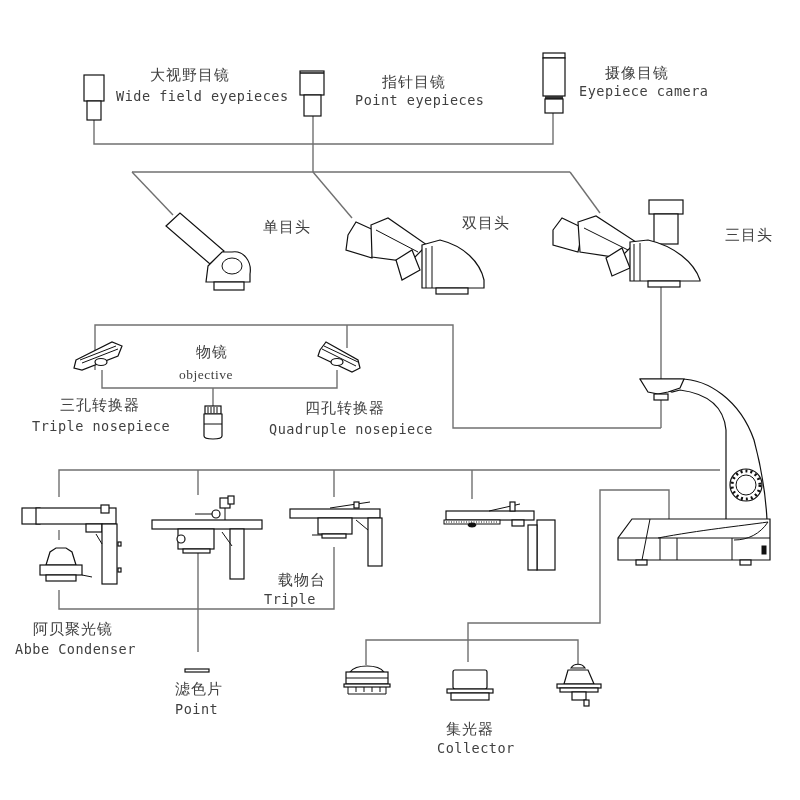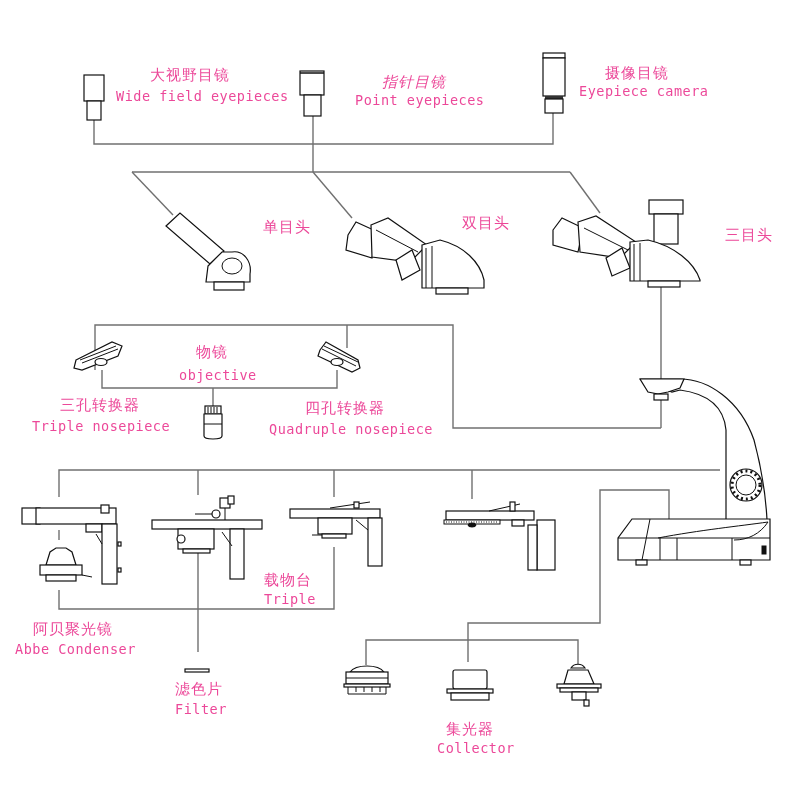--- a/index.html
+++ b/index.html
@@ -1,18 +1,18 @@
 <!DOCTYPE html>
 <html><head>
 <meta charset="utf-8">
 <style>
   html, body { margin:0; padding:0; background:#ffffff; }
   body { width:800px; height:800px; position:relative; overflow:hidden; font-family:"DejaVu Sans", sans-serif; }
   #diagram { position:absolute; left:0; top:0; width:800px; height:800px; }
-  .lbl { position:absolute; color:#ec4899; white-space:nowrap; text-align:center; }
+  .lbl { position:absolute; color:#404040; white-space:nowrap; text-align:center; }
   .zh { font-family:"DejaVu Sans", sans-serif; font-size:15px; letter-spacing:1px; }
   .en { font-family:"DejaVu Sans Mono", monospace; font-size:13.5px; letter-spacing:0.5px; }
   .enl { text-align:left; }
   .conn { stroke:#707070; stroke-width:1.4; fill:none; }
   .part { stroke:#111; stroke-width:1.2; fill:#fff; }
   .part2 { stroke:#111; stroke-width:1; fill:none; }
   .dark { fill:#111; stroke:#111; }
 </style>
 </head>
 <body>
@@ -208,42 +208,42 @@
     <rect class="part" x="557" y="684" width="44" height="4"></rect>
     <rect class="part" x="560" y="688" width="38" height="4"></rect>
     <rect class="part" x="572" y="692" width="14" height="8"></rect>
     <rect class="part" x="584" y="700" width="5" height="6"></rect>
   </g>
 </svg>
 
 <div class="lbl zh" style="left:150px;top:66px;">大视野目镜</div>
 <div class="lbl en enl" style="left:116px;top:88px;">Wide field eyepieces</div>
 
-<div class="lbl zh" style="left:382px;top:73px;font-style:italic;">指针目镜</div>
+<div class="lbl zh" style="left:382px;top:73px;">指针目镜</div>
 <div class="lbl en enl" style="left:355px;top:92px;">Point eyepieces</div>
 
 <div class="lbl zh" style="left:605px;top:64px;">摄像目镜</div>
 <div class="lbl en enl" style="left:579px;top:83px;">Eyepiece camera</div>
 
 <div class="lbl zh" style="left:263px;top:218px;text-align:center;">单目头</div>
 <div class="lbl zh" style="left:462px;top:214px;">双目头</div>
 <div class="lbl zh" style="left:725px;top:210px;margin-top:16px;">三目头</div>
 
 <div class="lbl zh" style="left:196px;top:343px;">物镜</div>
-<div class="lbl en" style="left:179px;top:367px;">objective</div>
+<div class="lbl en" style="left:179px;top:367px;font-family:Liberation Serif, serif;">objective</div>
 
 <div class="lbl zh" style="left:60px;top:396px;">三孔转换器</div>
 <div class="lbl en enl" style="left:32px;top:418px;">Triple nosepiece</div>
 
 <div class="lbl zh" style="left:305px;top:399px;">四孔转换器</div>
 <div class="lbl en enl" style="left:269px;top:421px;">Quadruple nosepiece</div>
 
-<div class="lbl zh" style="left:264px;top:571px;">载物台</div>
+<div class="lbl zh" style="left:278px;top:571px;">载物台</div>
 <div class="lbl en enl" style="left:264px;top:591px;">Triple</div>
 
 <div class="lbl zh" style="left:23px;top:620px;margin-left:10px;">阿贝聚光镜</div>
 <div class="lbl en enl" style="left:15px;top:641px;">Abbe Condenser</div>
 
 <div class="lbl zh" style="left:175px;top:680px;">滤色片</div>
-<div class="lbl en enl" style="left:175px;top:701px;">Filter</div>
+<div class="lbl en enl" style="left:175px;top:701px;">Point</div>
 
 <div class="lbl zh" style="left:446px;top:720px;">集光器</div>
 <div class="lbl en enl" style="left:437px;top:740px;">Collector</div>
 
 </body></html>

